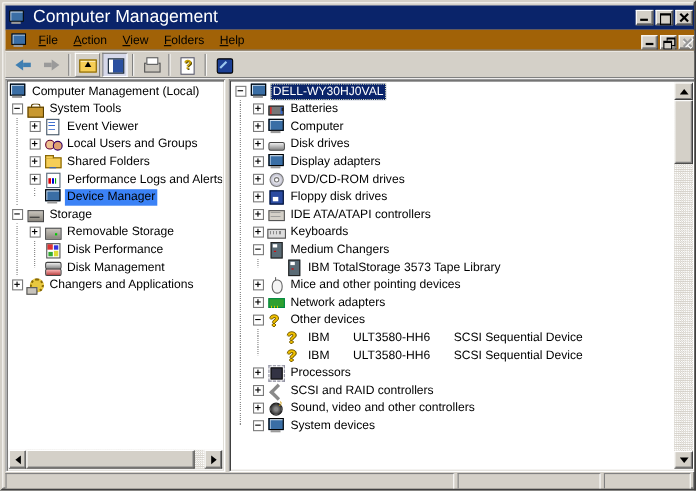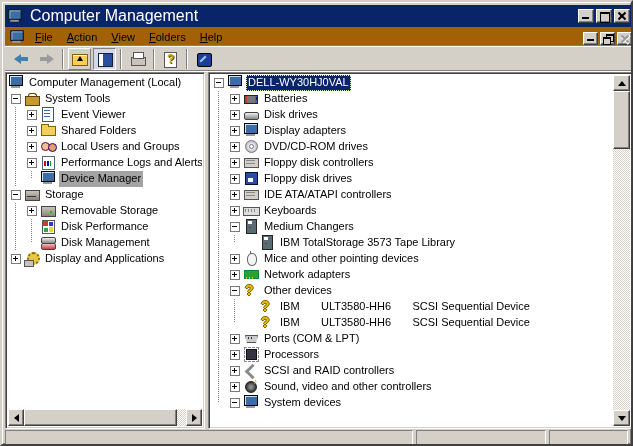--- a/index.html
+++ b/index.html
@@ -57,32 +57,32 @@
   
   .pane{position:absolute;background:#fff;border:1px solid;border-color:#808080 #fff #fff #808080;
     box-shadow:inset 1px 1px 0 #404040, inset -1px -1px 0 #D4D0C8;}
   .pane.left{left:3px;top:70px;width:200px;height:357px;}
   .pane.right{left:206px;top:70px;width:425px;height:357px;}
   .splitter{position:absolute;left:203px;top:70px;width:3px;height:357px;background:#D4D0C8;}
   .treearea{position:absolute;overflow:hidden;background:#fff;}
   .left .treearea{left:2px;top:2px;right:2px;bottom:19px;}
   .right .treearea{left:2px;top:2px;right:19px;bottom:2px;}
 
-  .trow{display:flex;height:16px;white-space:nowrap;}
+  .trow{display:flex;align-items:center;height:16px;white-space:nowrap;}
   .cell{width:16px;height:16px;position:relative;flex:none;}
   .cell.line::before,.cell.half::before{content:"";position:absolute;left:7px;top:0;bottom:0;width:1px;
     background-image:repeating-linear-gradient(to bottom,#808080 0 1px,transparent 1px 2px);}
   .cell.half::before{bottom:50%;}
   .cell.box::before{content:"";position:absolute;left:3px;top:3px;width:8px;height:8px;background:#fff;border:1px solid #7a7a7a;}
   .cell.box::after{content:"";position:absolute;left:4px;top:4px;width:7px;height:7px;}
   .cell.minus::after{background:linear-gradient(#000,#000) center/5px 1px no-repeat;}
   .cell.plus::after{background:linear-gradient(#000,#000) center/5px 1px no-repeat,linear-gradient(#000,#000) center/1px 5px no-repeat;}
   .lbl{font-size:11px;line-height:15px;padding:0 2px;white-space:pre;color:#000;}
   .sel-active{background:#0A246A;color:#fff;outline:1px dotted #e8e8c0;outline-offset:-1px;}
-  .sel-inactive{background:#a3a3a3;}
+  .sel-inactive{background:#3b82f6;}
 
   
   .icon{width:17px;height:15px;display:inline-block;position:relative;flex:none;margin-right:2px;}
   .icon::before,.icon::after{content:"";position:absolute;}
   .icon-computer::before{left:1px;top:0;width:12px;height:9px;background:#3A6EA5;border:1px solid #000;box-shadow:inset 1px 1px 0 #cfe0f0;}
   .icon-computer::after{left:3px;top:11px;width:9px;height:2px;background:#9a9a9a;box-shadow:0 -2px 0 -1px #555;}
   .icon-battery::before{left:1px;top:4px;width:12px;height:7px;background:#777;border:1px solid #222;box-shadow:inset 2px 0 0 #c33, inset -2px 0 0 #36c;}
   .icon-battery::after{left:13px;top:6px;width:2px;height:3px;background:#222;}
   .icon-disk::before{left:1px;top:5px;width:13px;height:6px;background:linear-gradient(#eee,#888);border:1px solid #444;border-radius:2px;}
   .icon-cd::before{left:2px;top:1px;width:11px;height:11px;border-radius:50%;background:radial-gradient(#fff 15%,#c9c9d6 60%,#9a9ab0);border:1px solid #777;}
@@ -227,28 +227,28 @@
         </div>
         <div class="trow">
           <span class="cell line"></span>
           <span class="cell box plus"></span>
           <span class="icon icon-eventvwr"></span>
           <span class="lbl">Event Viewer</span>
         </div>
         <div class="trow">
           <span class="cell line"></span>
           <span class="cell box plus"></span>
+          <span class="icon icon-users"></span>
+          <span class="lbl">Local Users and Groups</span>
+        </div>
+        <div class="trow">
+          <span class="cell line"></span>
+          <span class="cell box plus"></span>
           <span class="icon icon-sharedfolder"></span>
           <span class="lbl">Shared Folders</span>
-        </div>
-        <div class="trow">
-          <span class="cell line"></span>
-          <span class="cell box plus"></span>
-          <span class="icon icon-users"></span>
-          <span class="lbl">Local Users and Groups</span>
         </div>
         <div class="trow">
           <span class="cell line"></span>
           <span class="cell box plus"></span>
           <span class="icon icon-perf"></span>
           <span class="lbl">Performance Logs and Alerts</span>
         </div>
         <div class="trow">
           <span class="cell line"></span>
           <span class="cell half"></span>
@@ -274,21 +274,21 @@
         </div>
         <div class="trow">
           <span class="cell line"></span>
           <span class="cell half"></span>
           <span class="icon icon-diskmgmt"></span>
           <span class="lbl">Disk Management</span>
         </div>
         <div class="trow">
           <span class="cell box plus"></span>
           <span class="icon icon-services"></span>
-          <span class="lbl">Display and Applications</span>
+          <span class="lbl">Changers and Applications</span>
         </div>
       </div>
     <div class="hsb">
       <span class="sbtn">
           <span class="tri left"></span>
         </span>
       <span class="track">
           <span class="thumb"></span>
         </span>
       <span class="sbtn">
@@ -308,40 +308,40 @@
         </div>
         <div class="trow">
           <span class="cell line"></span>
           <span class="cell box plus"></span>
           <span class="icon icon-battery"></span>
           <span class="lbl">Batteries</span>
         </div>
         <div class="trow">
           <span class="cell line"></span>
           <span class="cell box plus"></span>
+          <span class="icon icon-computer"></span>
+          <span class="lbl">Computer</span>
+        </div>
+        <div class="trow">
+          <span class="cell line"></span>
+          <span class="cell box plus"></span>
           <span class="icon icon-disk"></span>
           <span class="lbl">Disk drives</span>
         </div>
         <div class="trow">
           <span class="cell line"></span>
           <span class="cell box plus"></span>
           <span class="icon icon-computer"></span>
           <span class="lbl">Display adapters</span>
         </div>
         <div class="trow">
           <span class="cell line"></span>
           <span class="cell box plus"></span>
           <span class="icon icon-cd"></span>
           <span class="lbl">DVD/CD-ROM drives</span>
-        </div>
-        <div class="trow">
-          <span class="cell line"></span>
-          <span class="cell box plus"></span>
-          <span class="icon icon-card"></span>
-          <span class="lbl">Floppy disk controllers</span>
         </div>
         <div class="trow">
           <span class="cell line"></span>
           <span class="cell box plus"></span>
           <span class="icon icon-floppy"></span>
           <span class="lbl">Floppy disk drives</span>
         </div>
         <div class="trow">
           <span class="cell line"></span>
           <span class="cell box plus"></span>
@@ -395,26 +395,20 @@
         <div class="trow">
           <span class="cell line"></span>
           <span class="cell half"></span>
           <span class="cell"></span>
           <span class="icon icon-question"></span>
           <span class="lbl">IBM       ULT3580-HH6       SCSI Sequential Device</span>
         </div>
         <div class="trow">
           <span class="cell line"></span>
           <span class="cell box plus"></span>
-          <span class="icon icon-port"></span>
-          <span class="lbl">Ports (COM &amp; LPT)</span>
-        </div>
-        <div class="trow">
-          <span class="cell line"></span>
-          <span class="cell box plus"></span>
           <span class="icon icon-cpu"></span>
           <span class="lbl">Processors</span>
         </div>
         <div class="trow">
           <span class="cell line"></span>
           <span class="cell box plus"></span>
           <span class="icon icon-scsi"></span>
           <span class="lbl">SCSI and RAID controllers</span>
         </div>
         <div class="trow">

